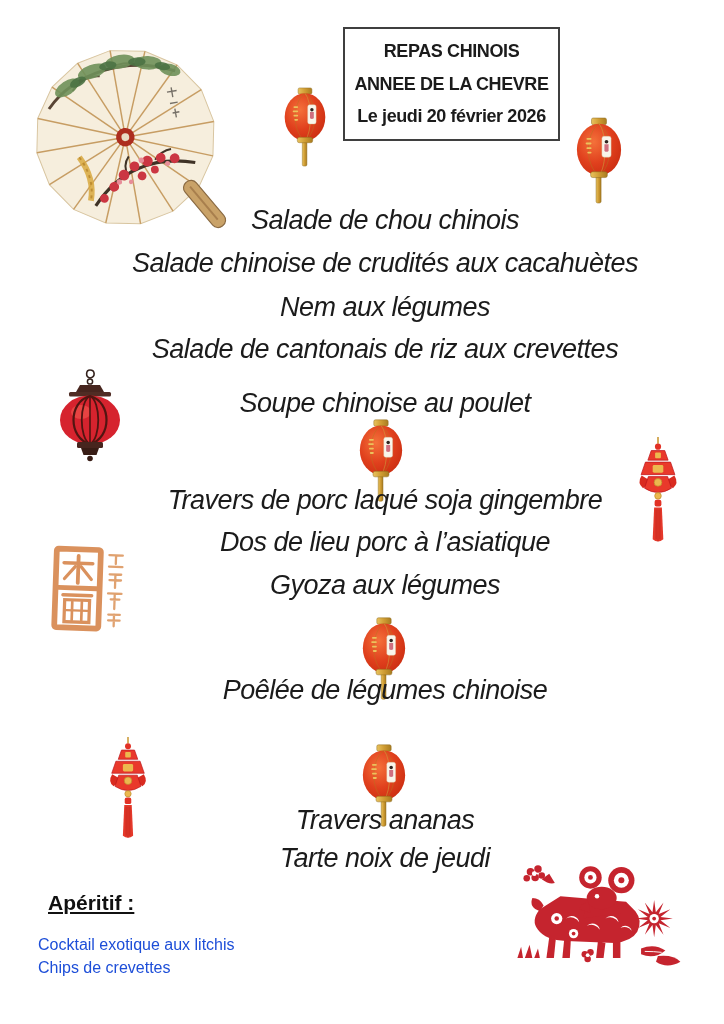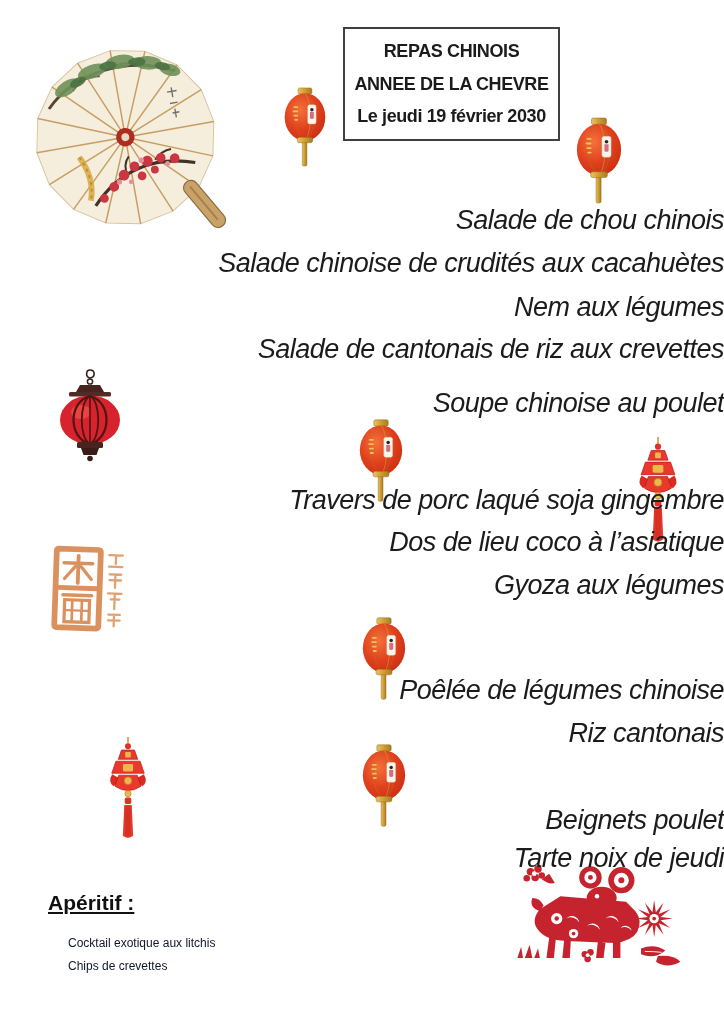--- a/index.html
+++ b/index.html
@@ -15,29 +15,29 @@
     position:absolute;left:343px;top:27px;width:217px;height:114px;
     border:2px solid #3f3f3f;background:#fff;box-sizing:border-box;
     display:flex;flex-direction:column;justify-content:space-evenly;align-items:center;
     text-align:center;
   }
   .header-box .hl{font-weight:bold;font-size:18px;letter-spacing:-0.4px;white-space:nowrap;}
   .header-box .hl3{font-size:18px;}
   
   .menu-line{
     position:absolute;left:46px;width:678px;height:44px;line-height:44px;
-    text-align:right;font-style:italic;font-size:27px;letter-spacing:-0.5px;
+    text-align:center;font-style:italic;font-size:27px;letter-spacing:-0.5px;
     color:#1b1b1b;white-space:nowrap;
   }
   
   .aperitif-title{
     position:absolute;left:48px;top:891px;font-size:21px;font-weight:bold;
     text-decoration:underline;color:#111;text-align:right;
   }
-  .aperitif-item{position:absolute;left:68px;font-size:12px;color:#0f172a;}
+  .aperitif-item{position:absolute;left:38px;font-size:16px;color:#1d4ed8;}
 </style>
 </head>
 <body>
 
 <div class="page">
 
   <svg width="0" height="0" style="position:absolute" aria-hidden="true">
     <defs>
       <radialGradient id="lanGrad" cx="38%" cy="35%" r="75%">
         <stop offset="0%" stop-color="#f4713a"></stop>
@@ -117,21 +117,21 @@
     </g>
     <g transform="rotate(-40 163 152)">
       <rect x="156" y="150" width="15" height="58" rx="7" fill="#c9a268" stroke="#8a6a42" stroke-width="1.2"></rect>
       <line x1="163.5" y1="156" x2="163.5" y2="200" stroke="#a87f4d" stroke-width="2"></line>
     </g>
   </svg>
 
   <div class="header-box">
     <div class="hl">REPAS CHINOIS</div>
     <div class="hl">ANNEE DE LA CHEVRE</div>
-    <div class="hl hl3">Le jeudi 19 février 2030</div>
+    <div class="hl hl3">Le jeudi 20 février 2026</div>
   </div>
 
   <svg class="dec" style="left:282px;top:87px" width="46" height="80" viewBox="0 0 60 104">
     <rect x="26.5" y="70" width="6" height="33" rx="2" fill="url(#goldGrad)" stroke="#8d6a1e" stroke-width="0.6"></rect>
     <rect x="21" y="1" width="18" height="8" rx="2" fill="url(#goldGrad)" stroke="#8d6a1e" stroke-width="0.6"></rect>
     <ellipse cx="30" cy="39" rx="26.5" ry="31" fill="url(#lanGrad)"></ellipse>
     <path d="M30 8 C13 20 13 58 30 70" fill="none" stroke="#b07a1e" stroke-width="1" opacity="0.55"></path>
     <path d="M30 8 C47 20 47 58 30 70" fill="none" stroke="#b07a1e" stroke-width="1" opacity="0.55"></path>
     <path d="M30 8 C39.5 19 39.5 59 30 70" fill="none" stroke="#caa23e" stroke-width="0.9" opacity="0.8"></path>
     <rect x="33.5" y="23" width="11" height="25" rx="2.5" fill="#f9f5ea" stroke="#d8c8a4" stroke-width="0.5"></rect>
@@ -345,24 +345,23 @@
         <circle cx="85" cy="101" r="2" fill="#fff"></circle>
       </g>
   </svg>
 
   <div class="menu-line" style="top:198px">Salade de chou chinois</div>
   <div class="menu-line" style="top:241px">Salade chinoise de crudités aux cacahuètes</div>
   <div class="menu-line" style="top:285px">Nem aux légumes</div>
   <div class="menu-line" style="top:327px">Salade de cantonais de riz aux crevettes</div>
   <div class="menu-line" style="top:381px">Soupe chinoise au poulet</div>
   <div class="menu-line" style="top:478px">Travers de porc laqué soja gingembre</div>
-  <div class="menu-line" style="top:520px">Dos de lieu coco à l’asiatique</div>
+  <div class="menu-line" style="top:520px">Dos de lieu porc à l’asiatique</div>
   <div class="menu-line" style="top:668px">Poêlée de légumes chinoise</div>
   <div class="menu-line" style="top:563px">Gyoza aux légumes</div>
-  <div class="menu-line" style="top:711px">Riz cantonais</div>
-  <div class="menu-line" style="top:798px">Beignets poulet</div>
+  <div class="menu-line" style="top:798px">Travers ananas</div>
   <div class="menu-line" style="top:836px">Tarte noix de jeudi</div>
 
   <div class="aperitif-title">Apéritif :</div>
   <div class="aperitif-item" style="top:936px">Cocktail exotique aux litchis</div>
   <div class="aperitif-item" style="top:959px">Chips de crevettes</div>
 
 </div>
 
 </body></html>

